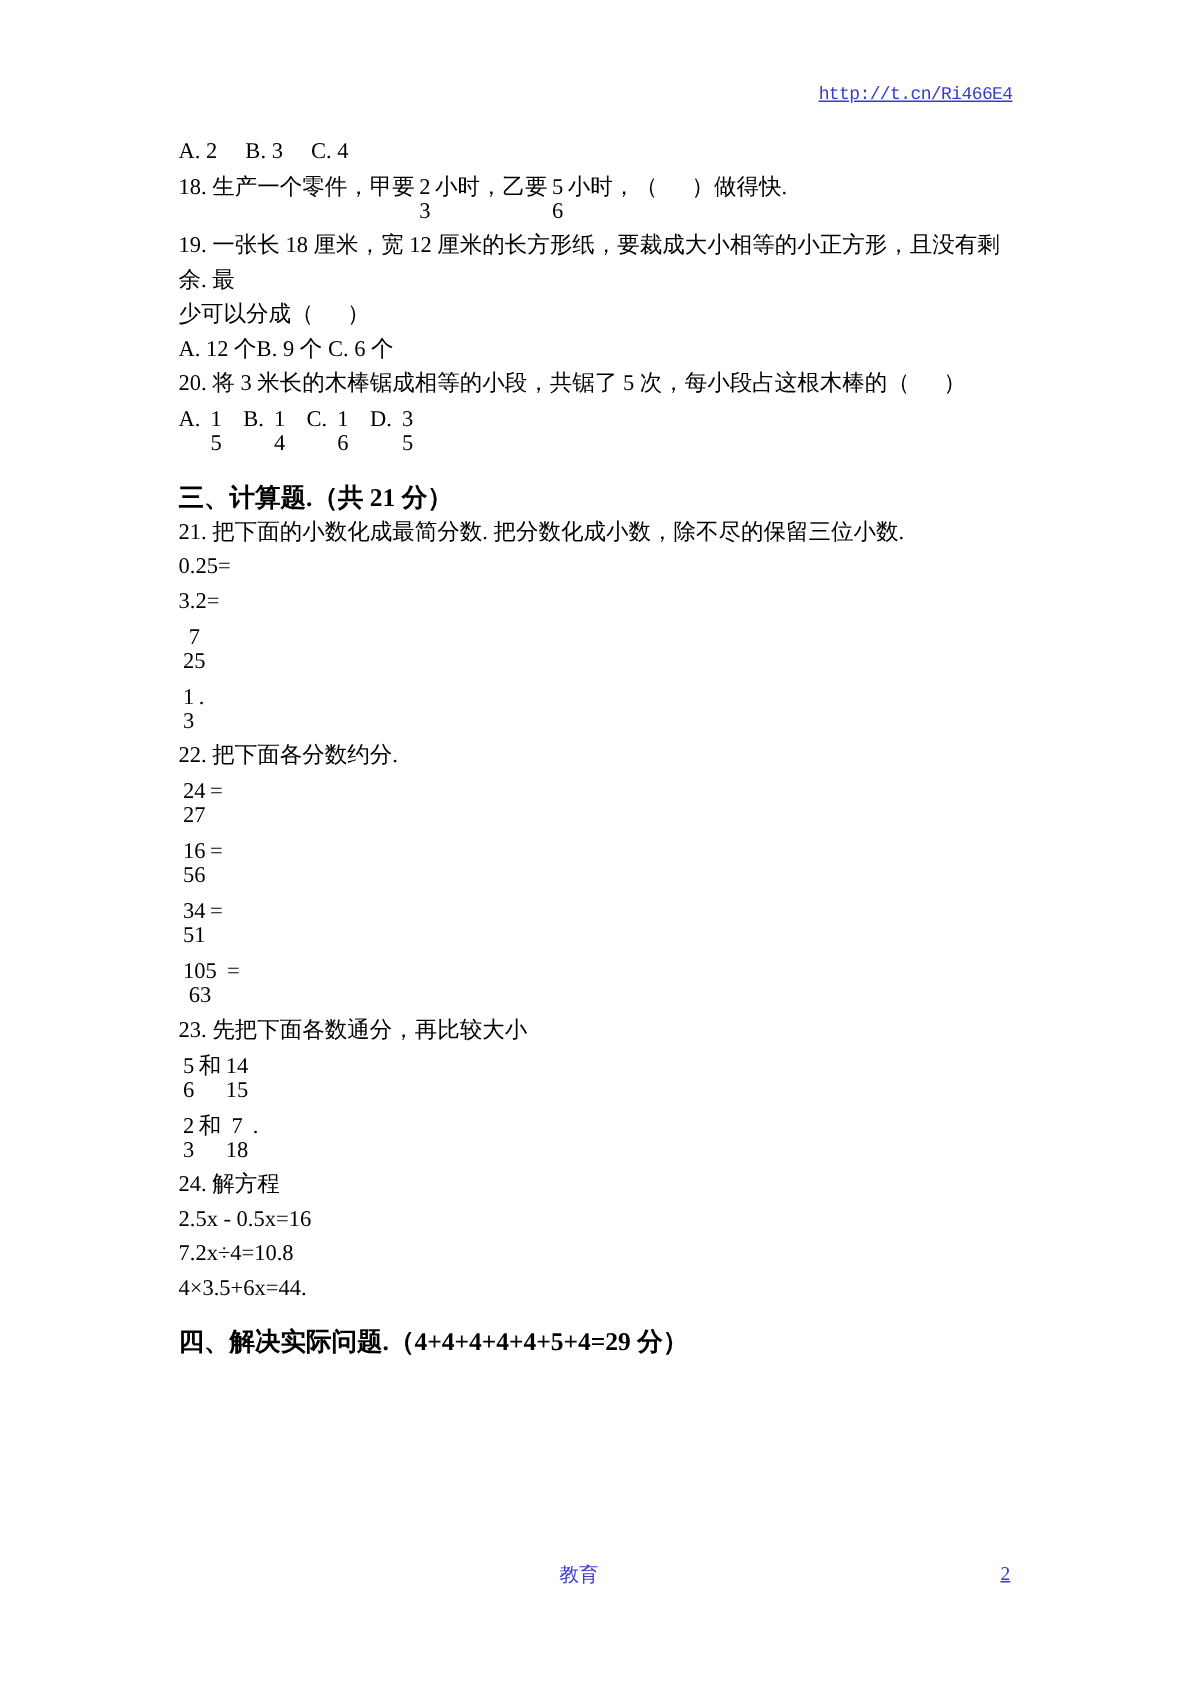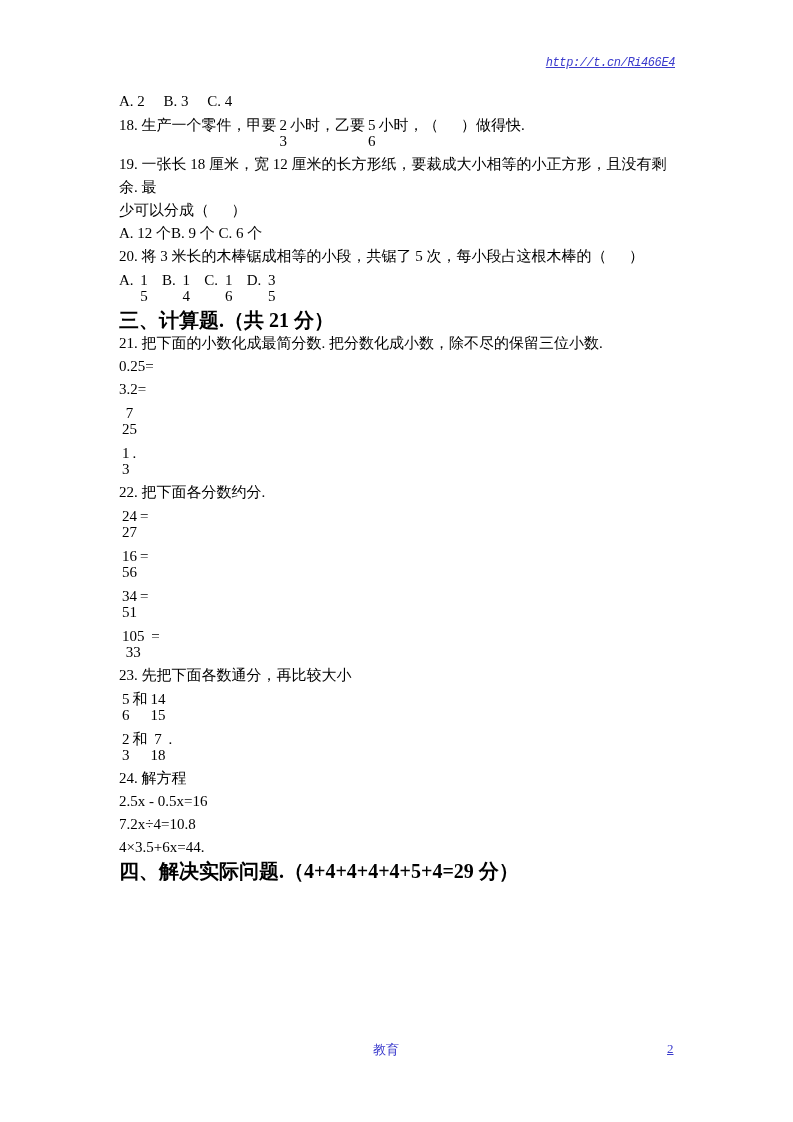--- a/index.html
+++ b/index.html
@@ -17,43 +17,43 @@
   .header-link {
     position: absolute;
     top: 56px;
     right: 118px;
     font-family: "Liberation Mono", "DejaVu Sans Mono", monospace;
     font-size: 12px;
     letter-spacing: -0.4px;
     color: var(--link);
     text-decoration: underline;
     cursor: pointer;
-    font-style: italic;
   }
   .content {
     position: absolute;
     left: 119px;
     top: 90px;
     width: 565px;
   }
   .line {
     font-size: 15px;
     line-height: 23px;
     white-space: pre-wrap;
   }
   .line.has-frac {
     display: flex;
     align-items: flex-start;
     padding: 4px 0;
     line-height: 16px;
   }
   .line.heading {
     font-weight: bold;
-    font-size: 20px;
+    font-size: 17px;
     line-height: 24px;
+    margin-top: 12px;
   }
   .run { white-space: pre-wrap; }
   .frac {
     display: inline-flex;
     flex-direction: column;
     align-items: center;
     margin: 0 3px;
   }
   .frac .num, .frac .den {
     display: block;
@@ -95,21 +95,21 @@
       <div class="line heading"><span class="run">三、计算题.（共 21 分）</span></div>
       <div class="line"><span class="run">21. 把下面的小数化成最简分数. 把分数化成小数，除不尽的保留三位小数.</span></div>
       <div class="line"><span class="run">0.25=</span></div>
       <div class="line"><span class="run">3.2=</span></div>
       <div class="line has-frac"><span class="frac"><span class="num">7</span><span class="den">25</span></span></div>
       <div class="line has-frac"><span class="frac"><span class="num">1</span><span class="den">3</span></span><span class="run">.</span></div>
       <div class="line"><span class="run">22. 把下面各分数约分.</span></div>
       <div class="line has-frac"><span class="frac"><span class="num">24</span><span class="den">27</span></span><span class="run">=</span></div>
       <div class="line has-frac"><span class="frac"><span class="num">16</span><span class="den">56</span></span><span class="run">=</span></div>
       <div class="line has-frac"><span class="frac"><span class="num">34</span><span class="den">51</span></span><span class="run">=</span></div>
-      <div class="line has-frac"><span class="frac"><span class="num">105</span><span class="den">33</span></span><span class="run"> =</span></div>
+      <div class="line has-frac"><span class="frac"><span class="num">105</span><span class="den">63</span></span><span class="run"> =</span></div>
       <div class="line"><span class="run">23. 先把下面各数通分，再比较大小</span></div>
       <div class="line has-frac"><span class="frac"><span class="num">5</span><span class="den">6</span></span><span class="run">和</span><span class="frac"><span class="num">14</span><span class="den">15</span></span></div>
       <div class="line has-frac"><span class="frac"><span class="num">2</span><span class="den">3</span></span><span class="run">和</span><span class="frac"><span class="num">7</span><span class="den">18</span></span><span class="run">.</span></div>
       <div class="line"><span class="run">24. 解方程</span></div>
       <div class="line"><span class="run">2.5x - 0.5x=16</span></div>
       <div class="line"><span class="run">7.2x÷4=10.8</span></div>
       <div class="line"><span class="run">4×3.5+6x=44.</span></div>
       <div class="line heading"><span class="run">四、解决实际问题.（4+4+4+4+4+5+4=29 分）</span></div>
     </div>
   <a class="footer-link">教育</a>

